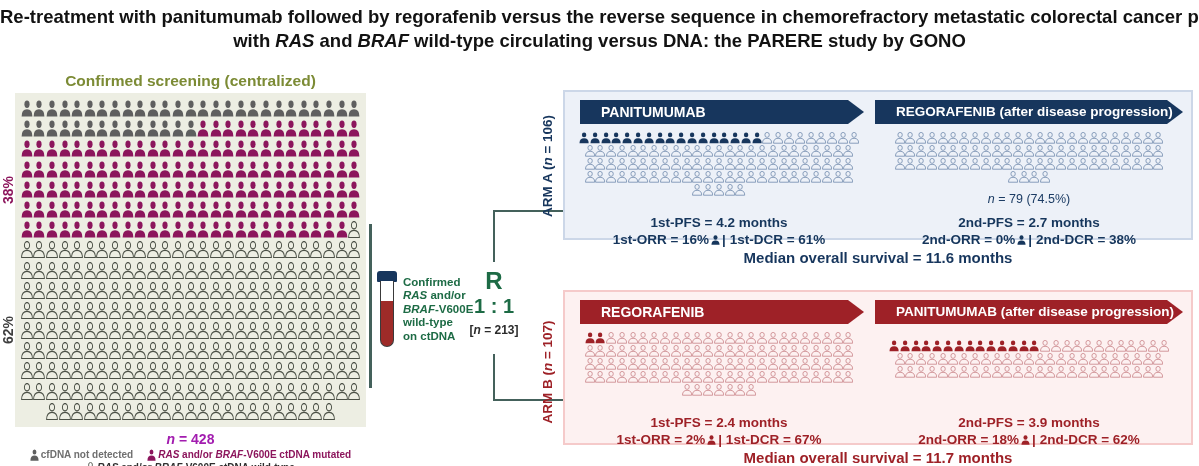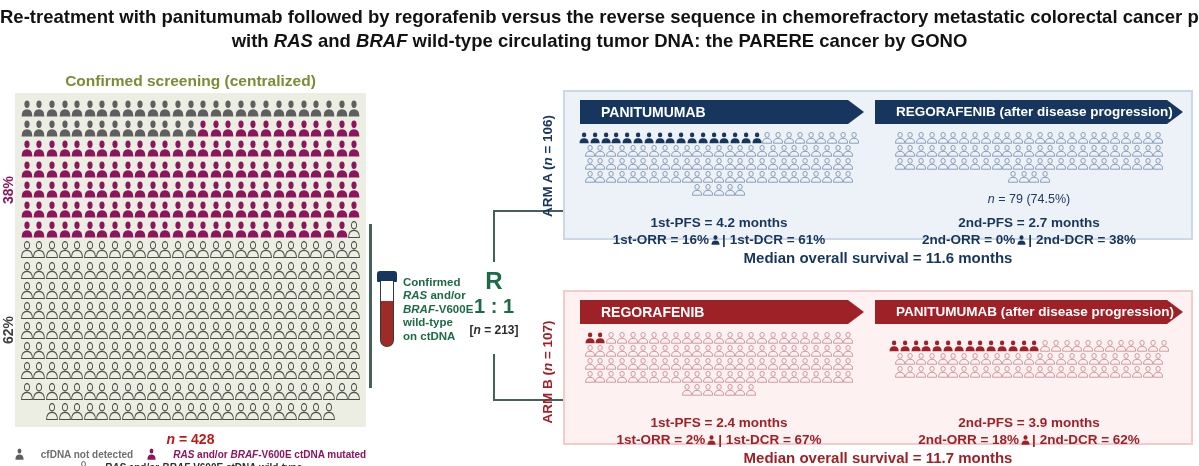--- a/index.html
+++ b/index.html
@@ -24,24 +24,24 @@
   .person-wildtype{fill:none;stroke:var(--wildtype-stroke,#4b5046);stroke-width:1.6;}
   .theme-navy .person-filled{fill:var(--navy,#17365d);stroke:none;}
   .theme-navy .person-outline{fill:none;stroke:var(--navy-outline,#8096b6);stroke-width:1.7;}
   .theme-red .person-filled{fill:var(--red,#9e2127);stroke:none;}
   .theme-red .person-outline{fill:none;stroke:var(--red-outline,#cf9094);stroke-width:1.7;}
   .pct{position:absolute;width:50px;height:16px;text-align:center;font-weight:bold;font-size:14px;
     transform:rotate(-90deg);}
   .pct-mut{left:-17px;top:182px;color:var(--magenta,#8c155c);}
   .pct-wt{left:-17px;top:322px;color:#3f3f3f;}
   .n428{position:absolute;left:15px;top:431px;width:351px;text-align:center;
-    font-weight:bold;font-size:14px;color:#b91c1c;}
+    font-weight:bold;font-size:14px;color:#a21caf;}
   .legend{position:absolute;left:5px;top:448px;width:371px;font-size:10px;}
   .legend-row{display:flex;justify-content:center;gap:14px;line-height:13px;}
-  .legend-item{display:flex;gap:17px;white-space:nowrap;font-weight:bold;}
+  .legend-item{display:flex;align-items:center;gap:2px;white-space:nowrap;font-weight:bold;}
   .legend-ic{width:9px;height:12px;flex:none;}
   .li-gray{color:#6f6f6f;}
   .li-mut{color:var(--magenta,#8c155c);}
   .li-wt{color:#2f2f2f;}
   
   .wt-bracket{position:absolute;left:369px;top:224px;width:2.5px;height:164px;background:var(--bracket,#44615b);}
   .tube{position:absolute;left:377px;top:271px;width:20px;height:76px;}
   .tube-cap{position:absolute;left:0;top:0;width:20px;height:11px;background:var(--navy,#17365d);border-radius:3px 3px 1px 1px;}
   .tube-body{position:absolute;left:3px;top:10px;width:14px;height:66px;box-sizing:border-box;
     border:1.5px solid #3a3a3a;border-top:none;border-radius:0 0 8px 8px;
@@ -90,21 +90,21 @@
   .os-b{top:449px;color:var(--red,#9e2127);}
   i{font-style:italic;}
 </style>
 </head>
 <body>
 
 <div class="canvas">
 
   <div class="title">
     <div>Re-treatment with panitumumab followed by regorafenib versus the reverse sequence in chemorefractory metastatic colorectal cancer patients</div>
-    <div><span>with </span><i>RAS</i><span> and </span><i>BRAF</i><span> wild-type circulating tumor DNA: the PARERE cancer by GONO</span></div>
+    <div><span>with </span><i>RAS</i><span> and </span><i>BRAF</i><span> wild-type circulating versus DNA: the PARERE study by GONO</span></div>
   </div>
 
   <div class="screen-heading">Confirmed screening (centralized)</div>
   <div class="screen-panel">
     <div class="screen">
         <div class="picto-row">
           <svg class="person person-not-detected" viewBox="0 0 20 20" preserveAspectRatio="none">
             <circle cx="10" cy="5" r="4.3"></circle>
             <path d="M1 19.5 Q1 11 10 11 Q19 11 19 19.5 Z"></path>
           </svg>

